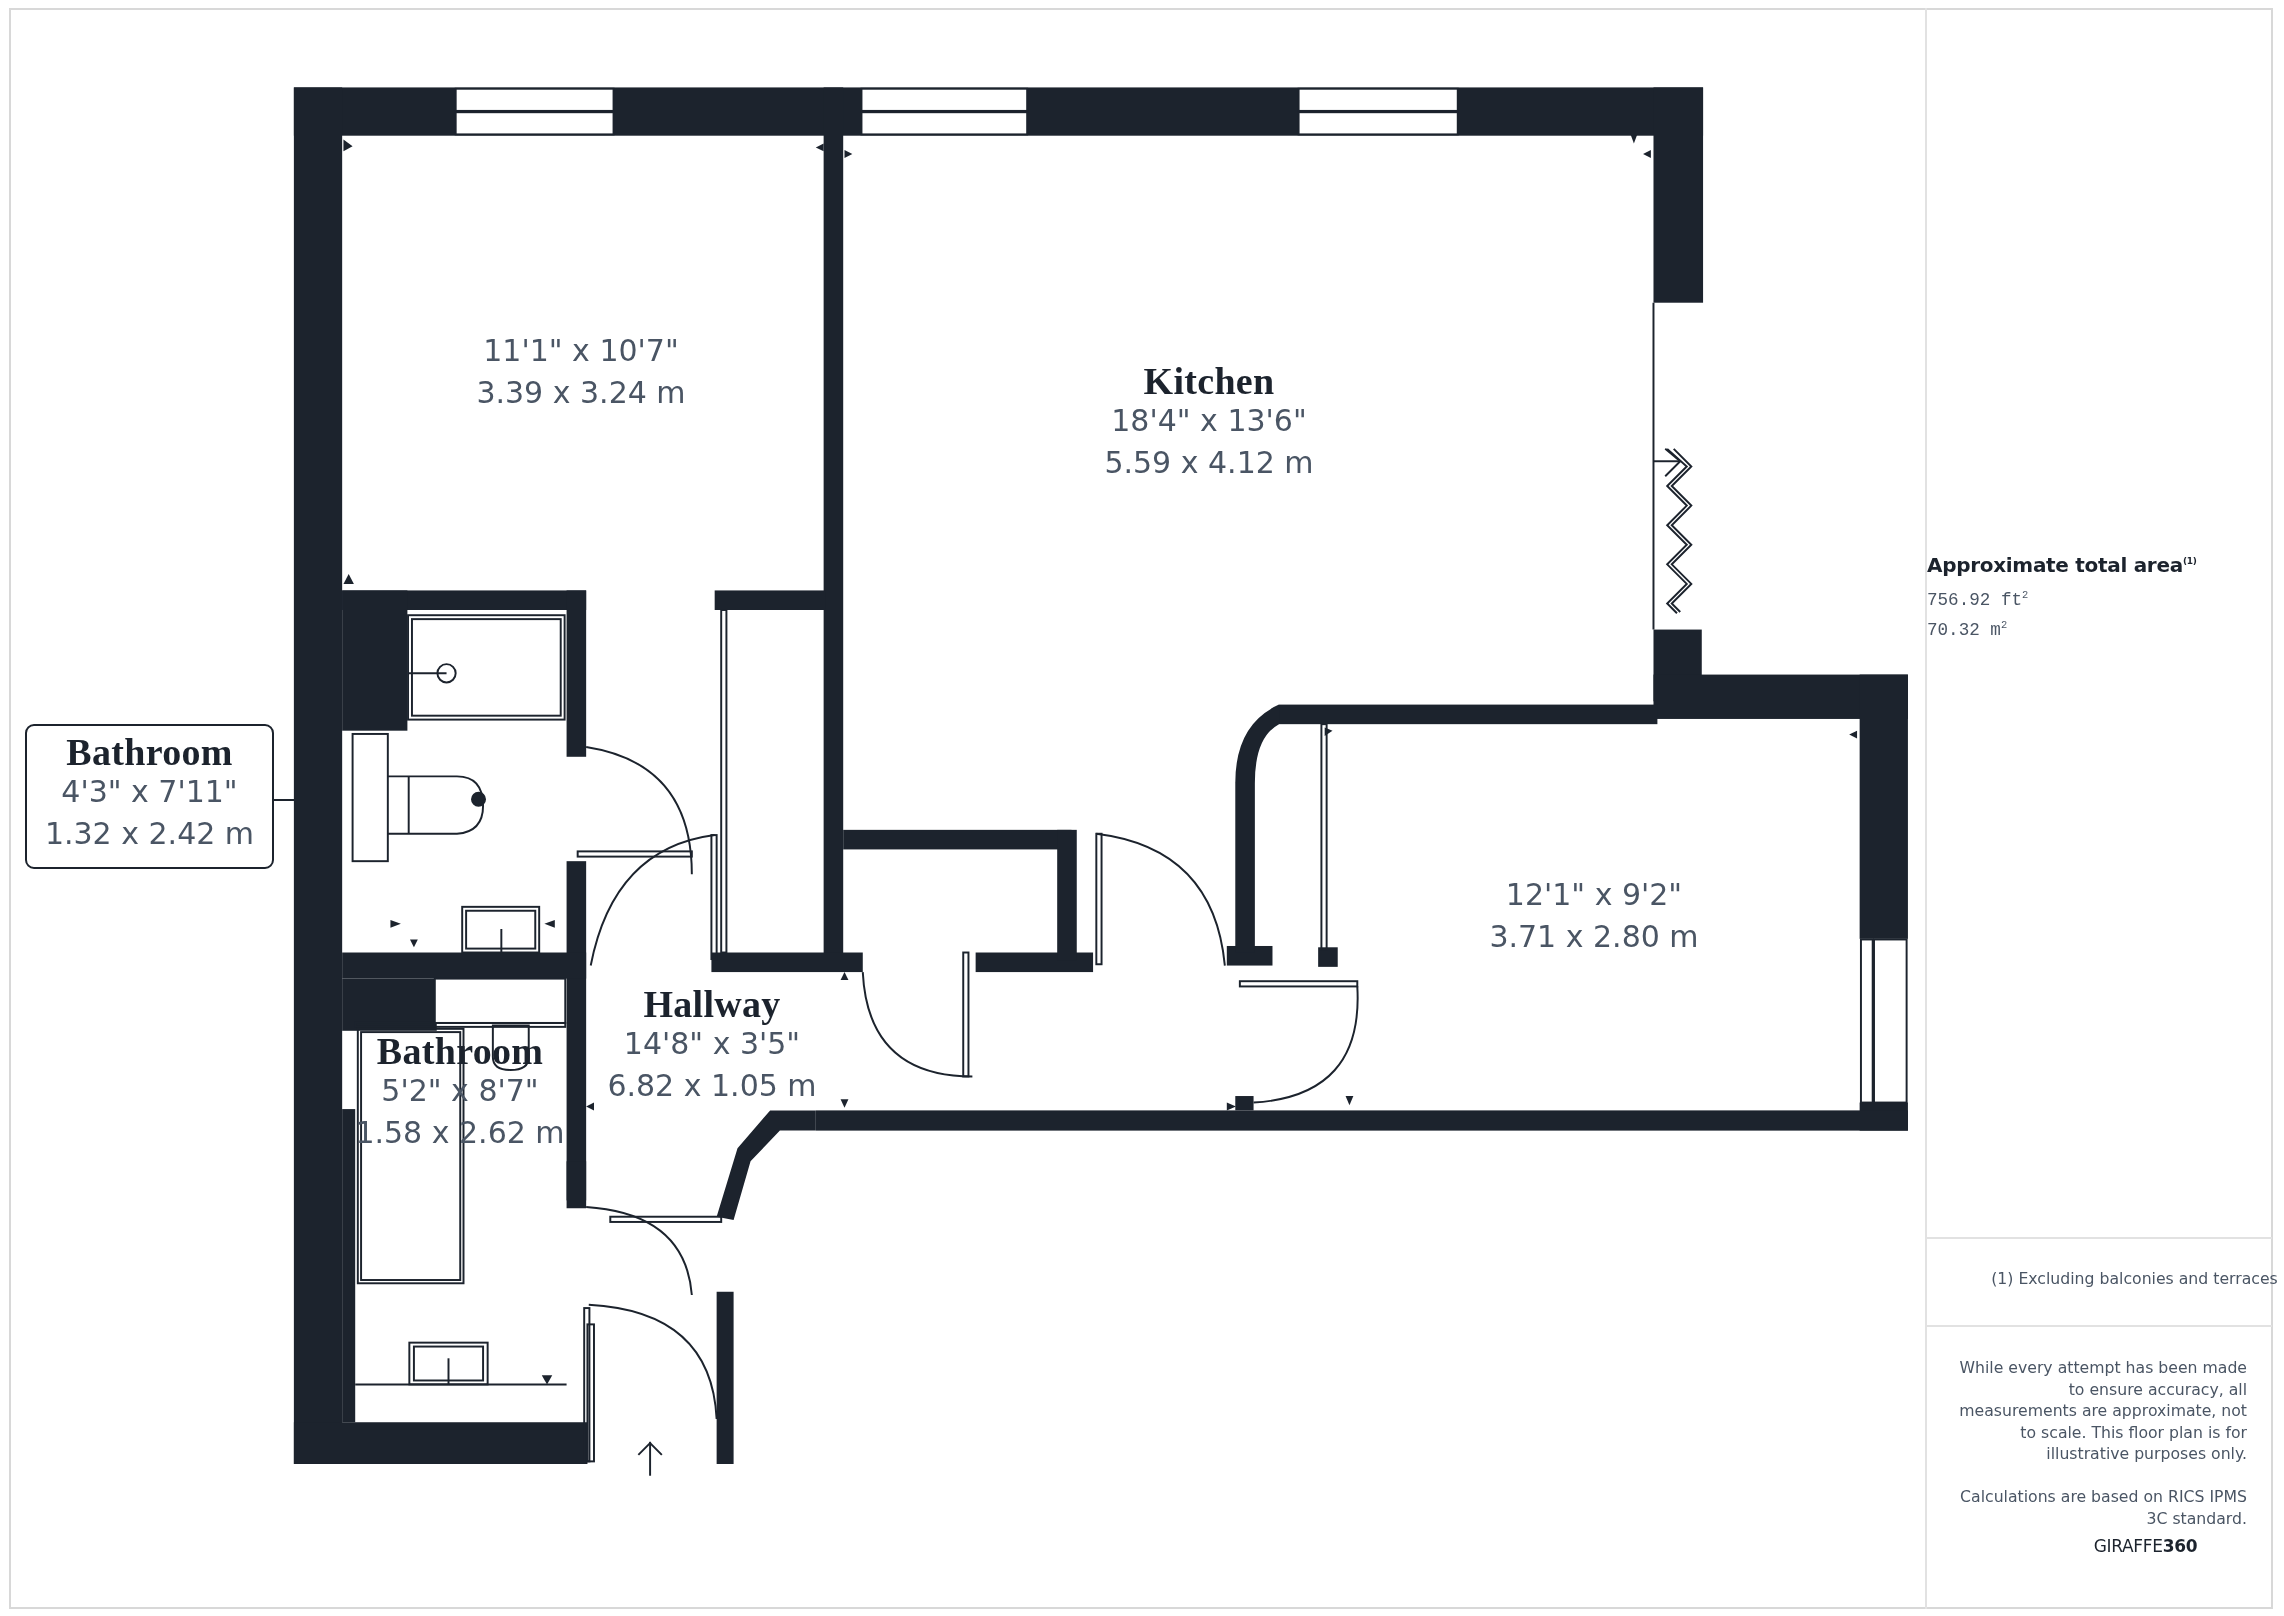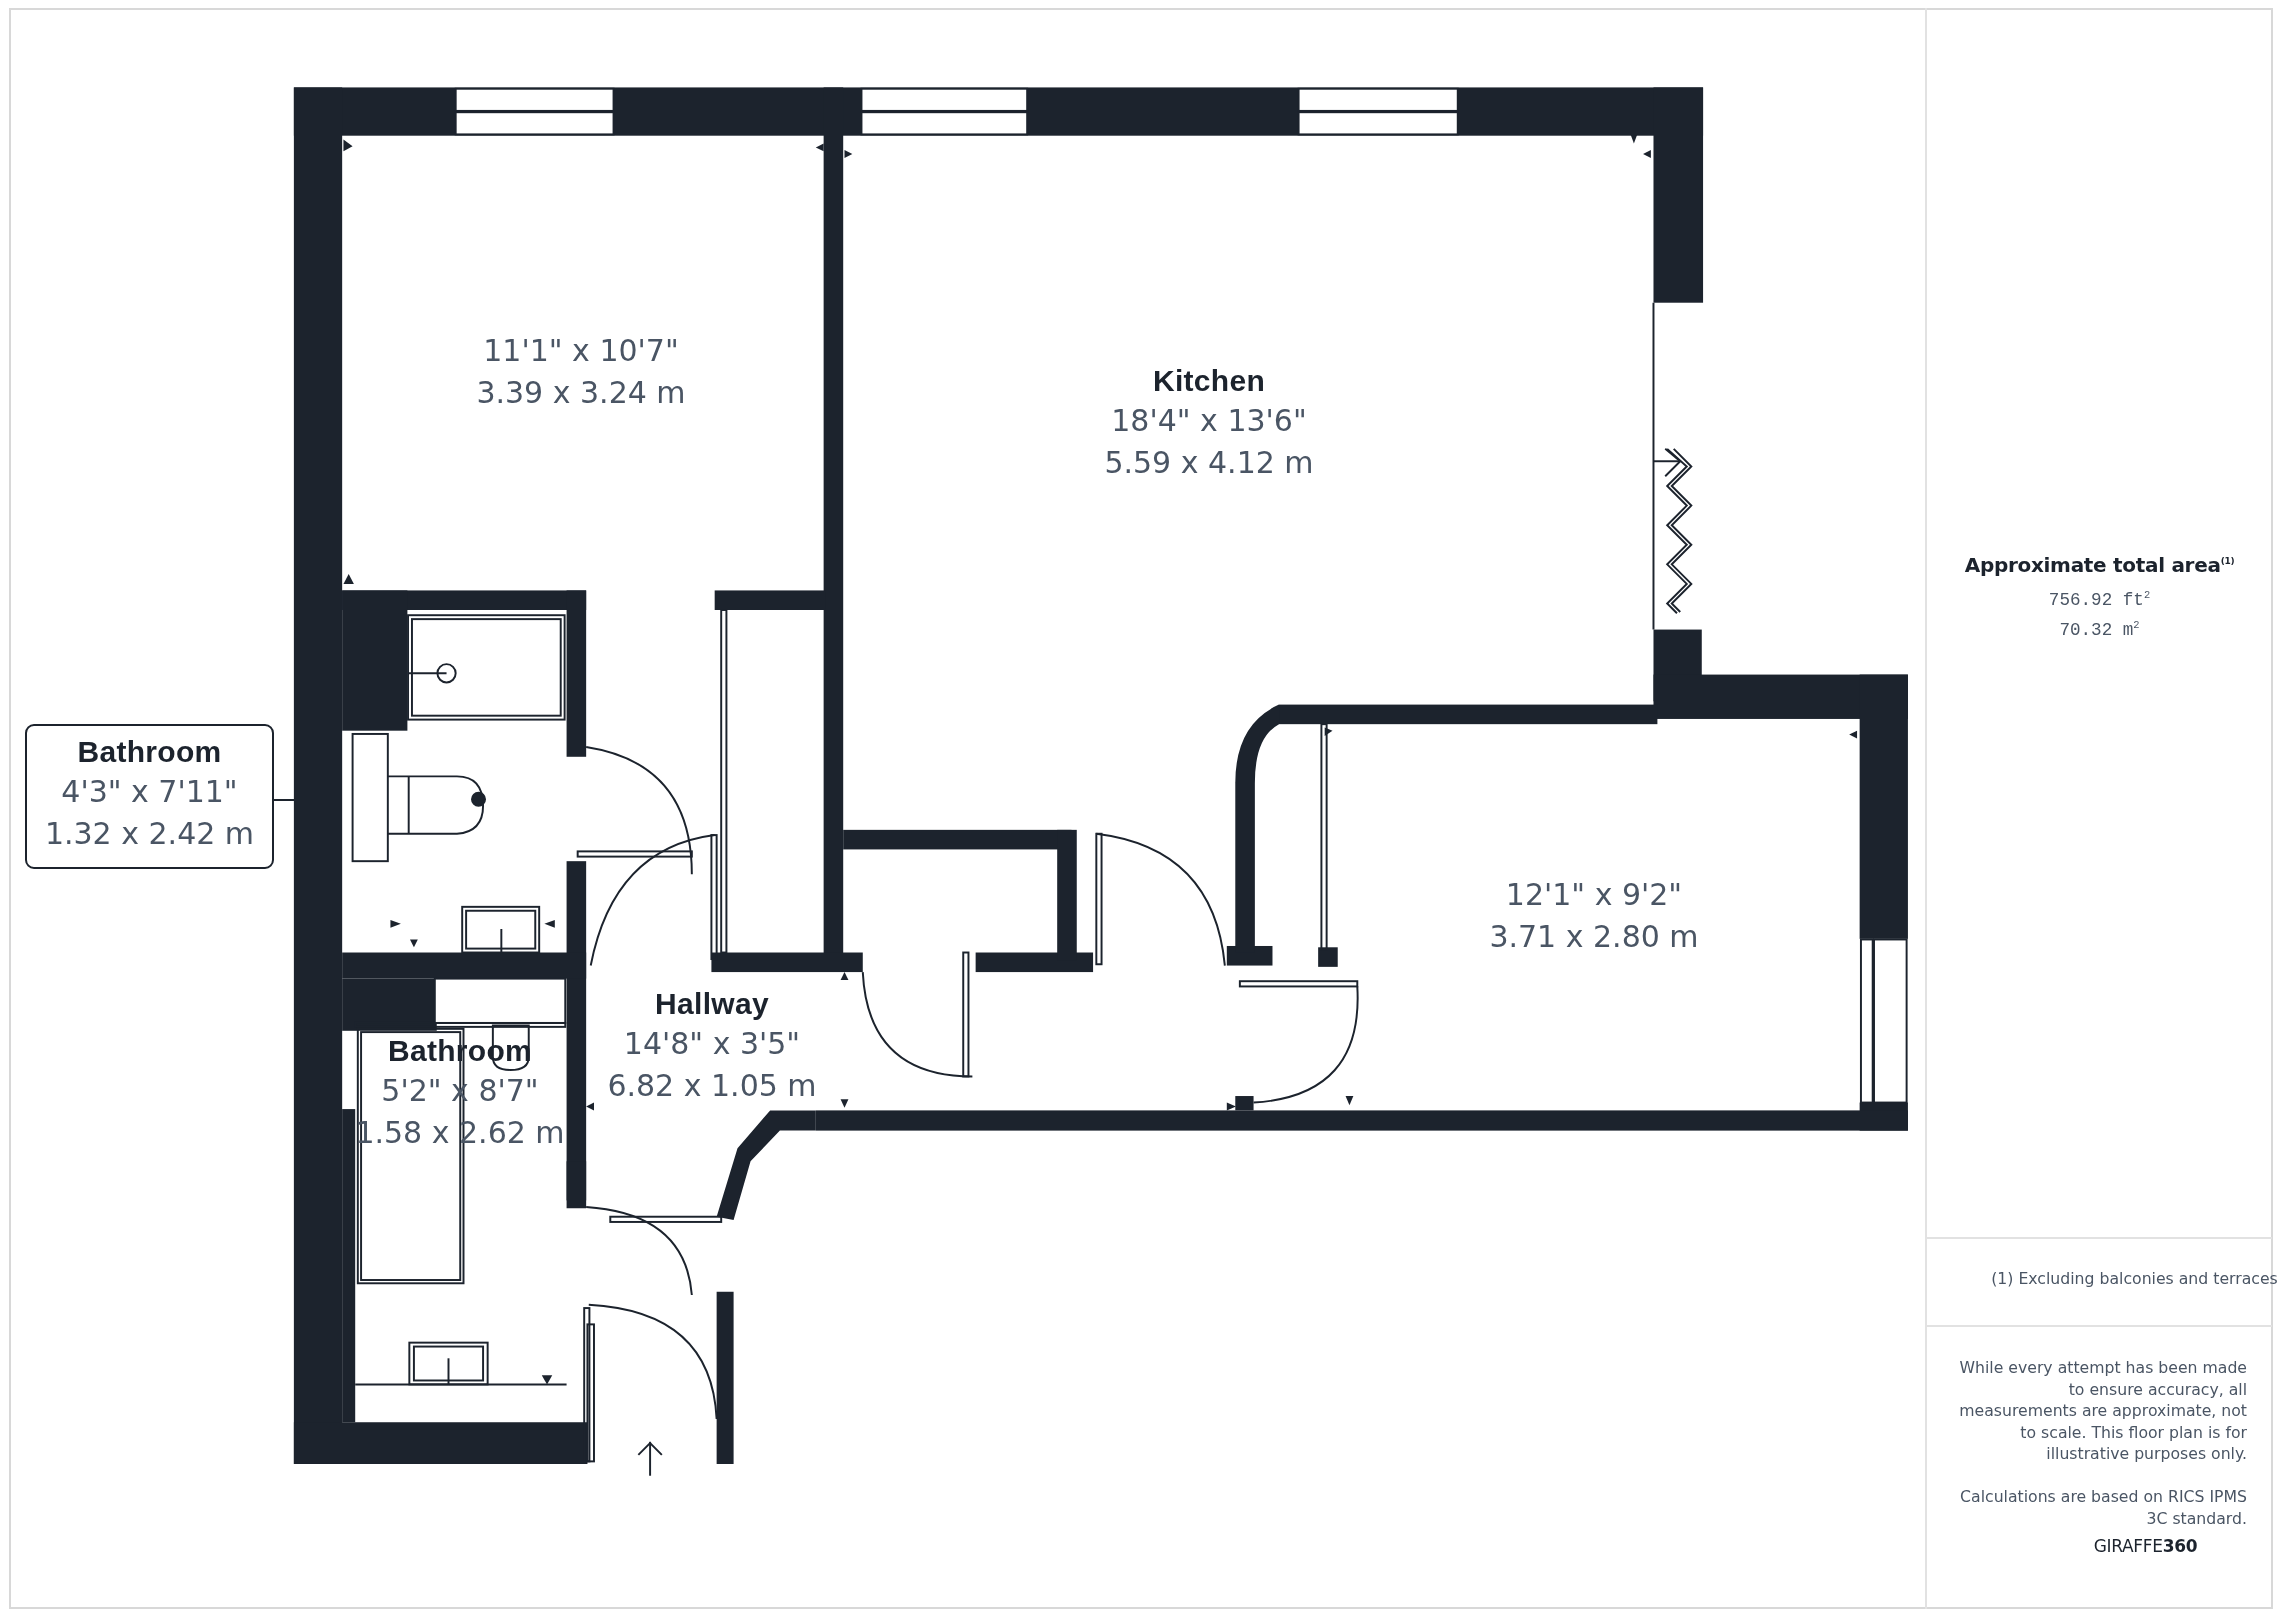--- a/index.html
+++ b/index.html
@@ -7,29 +7,29 @@
          font-family:"Liberation Sans", sans-serif; color:#1c232d; }
   .frame { position:absolute; left:9px; top:7.8px; width:2264px; height:1601px;
            border:2px solid #d8d8d8; box-sizing:border-box; }
   .side-divider { position:absolute; left:1925px; top:7.8px; width:2px; height:1601px; background:#e2e2e2; }
   .hr1 { position:absolute; left:1927px; top:1237px; width:345px; height:2px; background:#e2e2e2; }
   .hr2 { position:absolute; left:1927px; top:1325px; width:345px; height:2px; background:#e2e2e2; }
 
   svg.plan { position:absolute; left:0; top:0; width:2284px; height:1616px; }
 
   .room-label { position:absolute; text-align:center; transform:translateX(-50%); white-space:nowrap; }
-  .room-name { font-family:Liberation Sans, sans-serif; font-weight:bold; font-size:30px; color:#1c232d; line-height:38px; letter-spacing:0.3px; }
+  .room-name { font-family:Liberation Serif, serif; font-weight:bold; font-size:38px; color:#1c232d; line-height:38px; letter-spacing:0.3px; }
   .room-dim { font-family:"DejaVu Sans", sans-serif; font-size:30px; color:#4a5564; line-height:42px; }
 
   .callout { position:absolute; left:25px; top:724px; width:249px; height:145px;
              border:2px solid #1c232d; border-radius:9px; background:#fff; box-sizing:border-box;
              text-align:center; padding-top:6.5px; }
   .callout-line { position:absolute; left:274px; top:799px; width:19.6px; height:2px; background:#1c232d; }
 
-  .area-block { position:absolute; left:1927px; top:553px; width:345px; text-align:center; }
+  .area-block { position:absolute; left:1927px; top:553px; width:345px; }
   .area-title { font-family:"DejaVu Sans", sans-serif; font-weight:bold; font-size:20px; color:#1c232d; letter-spacing:-0.3px; }
   .area-title sup { font-size:9px; vertical-align:super; }
   .area-val { font-family:Liberation Mono, monospace; font-size:17.6px; color:#4a5564; margin-top:11.7px; }
   .area-val + .area-val { margin-top:9px; }
   .area-val sup { font-size:10.4px; }
 
   .footnote { position:absolute; left:1927px; top:1269px; width:345px; text-align:center;
               font-family:"DejaVu Sans", sans-serif; font-size:15.7px; color:#4a5564;margin-left:35px; }
   .disclaimer { position:absolute; left:1951px; top:1357px; width:296px; text-align:center;
                 font-family:"DejaVu Sans", sans-serif; font-size:15.7px; line-height:21.5px; color:#4a5564; }

